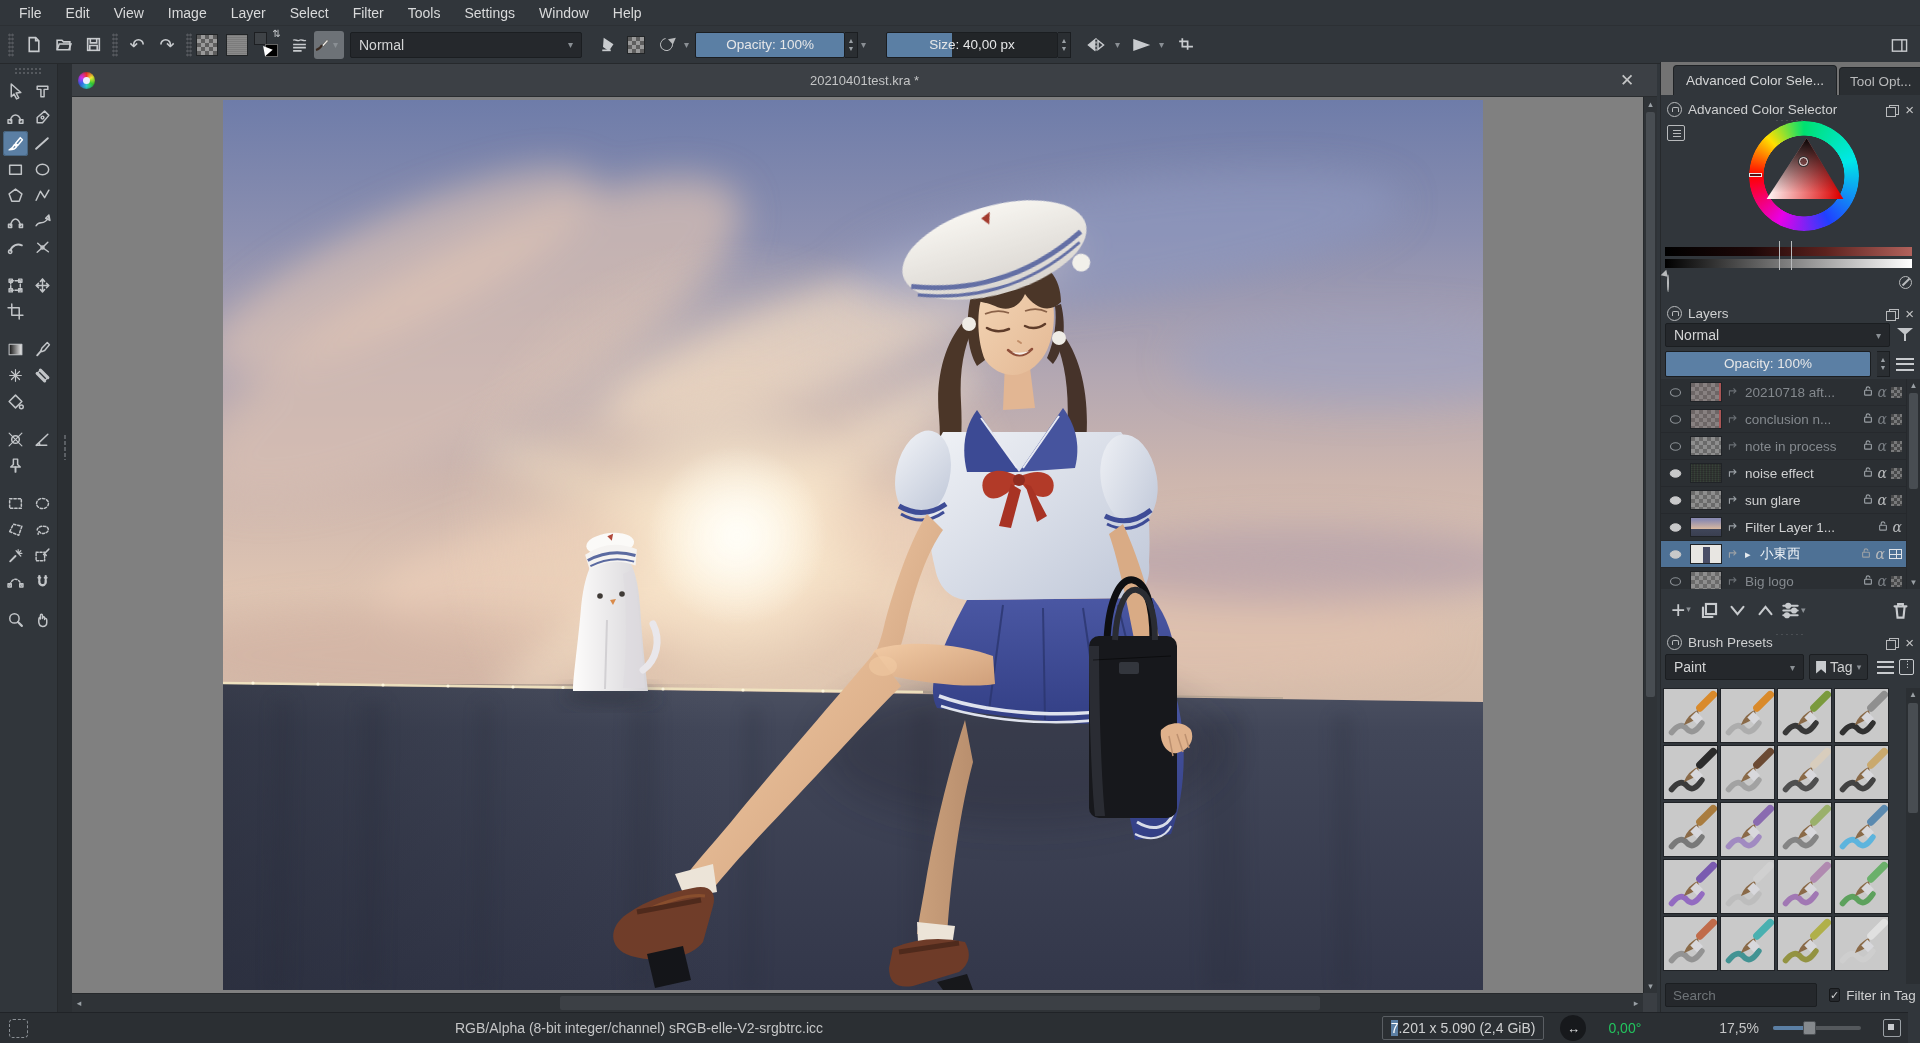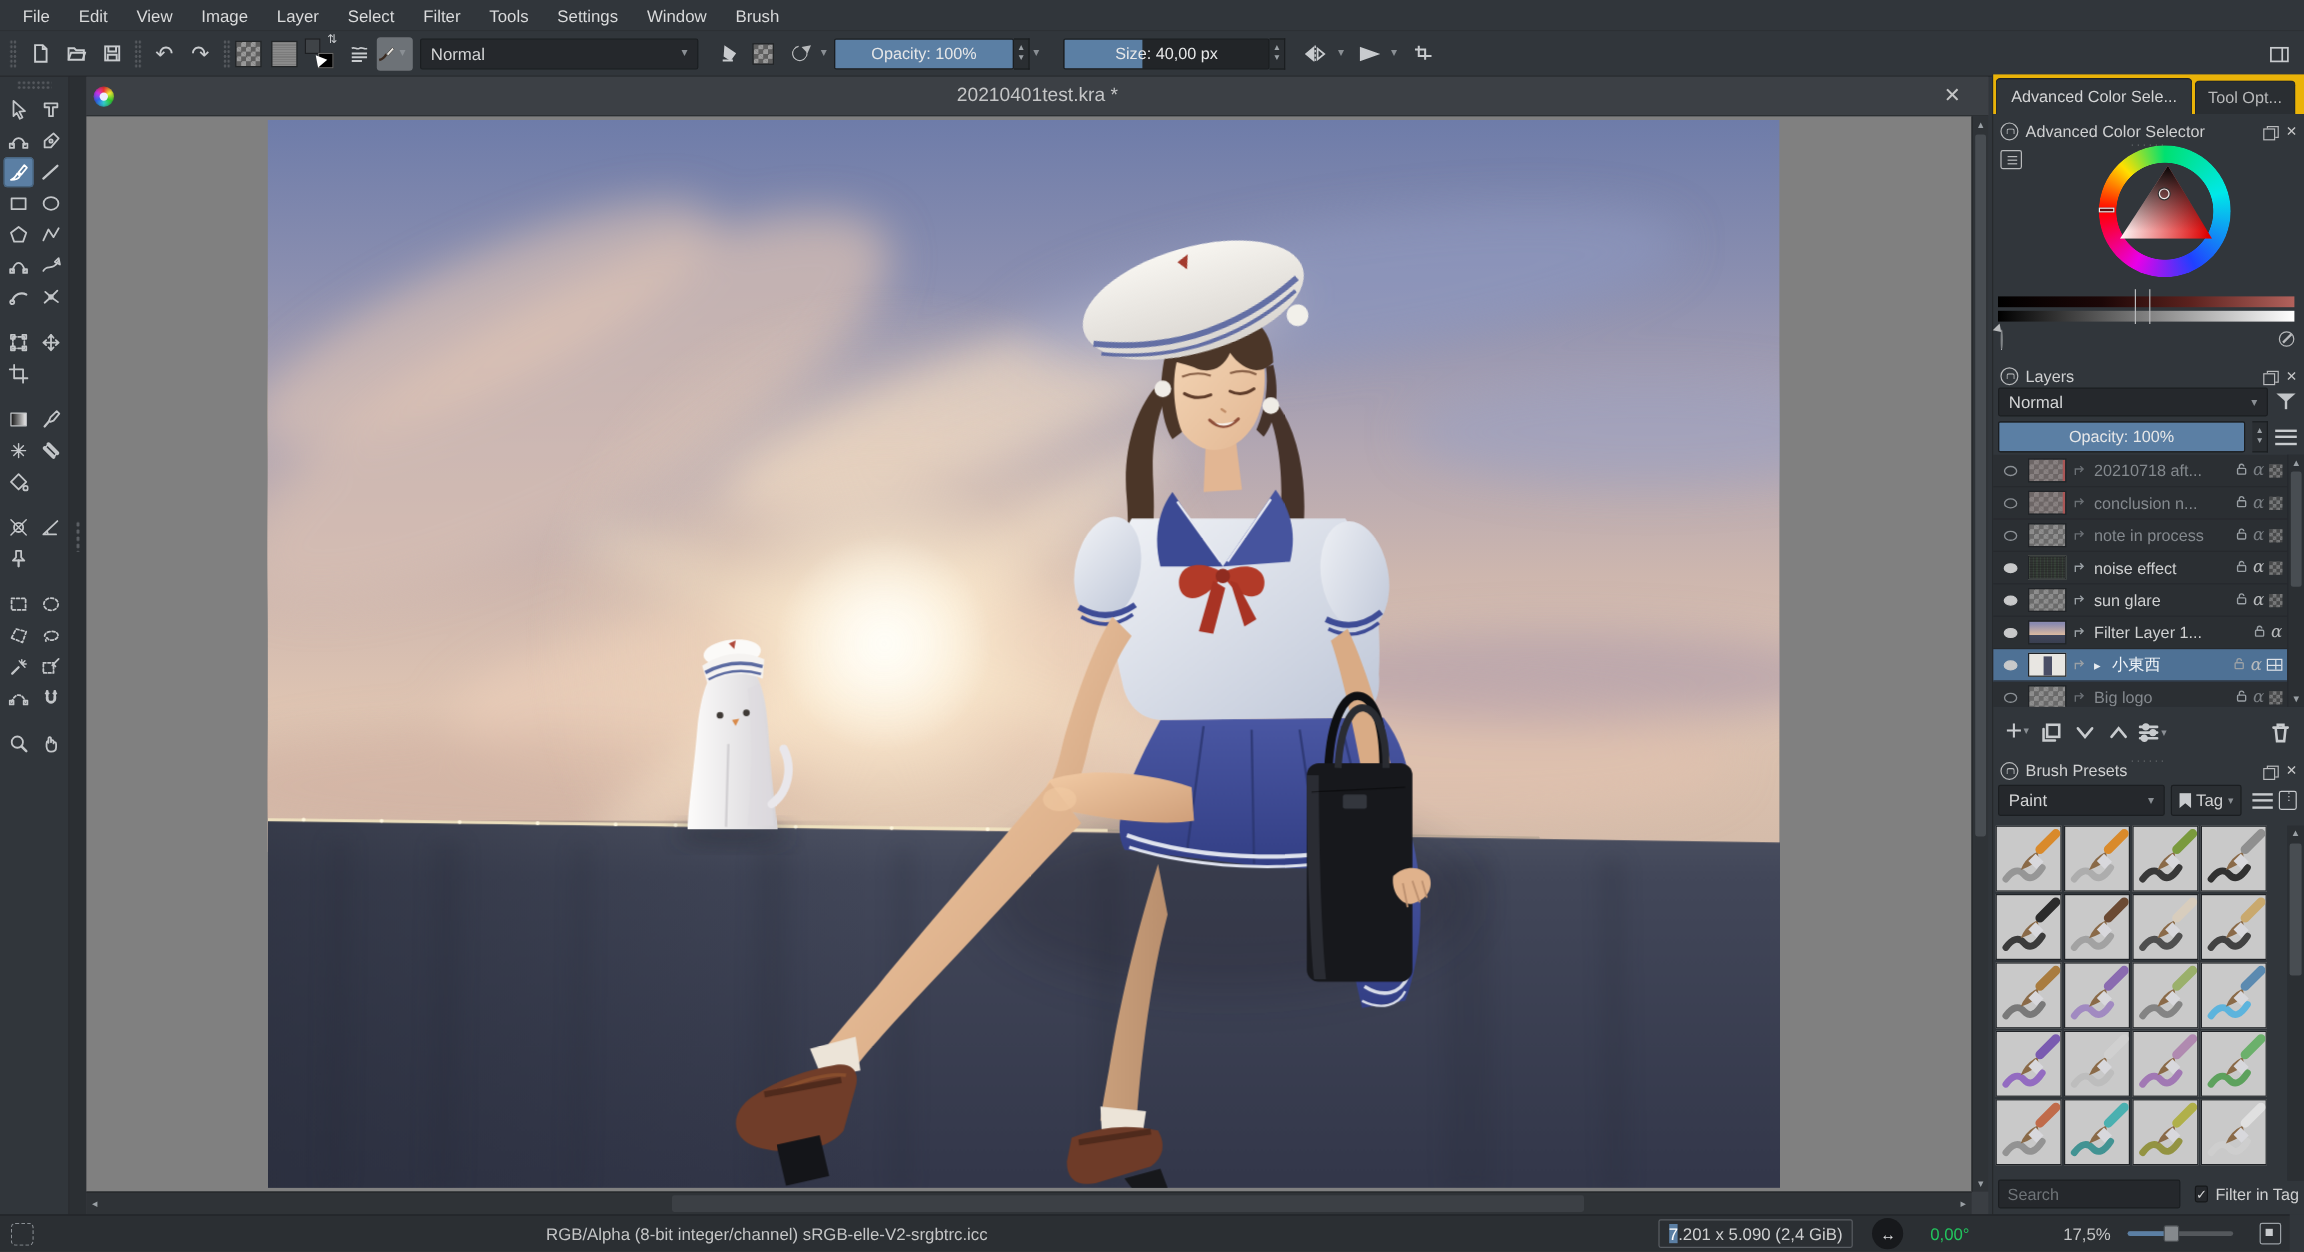--- a/index.html
+++ b/index.html
@@ -61,34 +61,34 @@
 .vsplit::after { content:""; position:absolute; left:5px; top:370px; width:4px; height:26px;
   background-image:radial-gradient(#5b5f64 1.2px, transparent 1.4px); background-size:4px 6px; }
 
 
 .canvas-area { position:absolute; left:72px; right:263px; top:0; bottom:0; background:#3a3e43; }
 .doc-titlebar { position:absolute; left:0; right:0; top:0; height:33px; background:#3c4045;
   border-bottom:1px solid #2a2d30; display:flex; align-items:center; }
 .krita-logo { position:absolute; left:6px; top:8px; width:17px; height:17px; border-radius:50%;
   background:conic-gradient(#e33,#ee3,#3c3,#3cc,#36e,#c3e,#e33); box-shadow:inset 0 0 3px rgba(0,0,0,.4); }
 .krita-logo::after { content:""; position:absolute; left:5px; top:5px; width:7px; height:7px; border-radius:50%; background:#eef; }
-.doc-title { margin:0 auto; color:#c4c5c6; font-size:16px; }
+.doc-title { margin:0 auto; color:#c4c5c6; font-size:13px; }
 .doc-close { position:absolute; right:20px; top:6px; font-size:17px; color:#c4c5c6; width:20px; text-align:center; }
 .viewport { position:absolute; left:0; right:14px; top:33px; bottom:19px; background:#808080; overflow:hidden; }
 .painting { position:absolute; left:151px; top:3px; width:1260px; height:890px; display:block; }
 .hscroll { position:absolute; left:0; right:14px; bottom:0; height:19px; background:#2f3337; border-top:1px solid #26292c; }
 .hscroll .thumb { position:absolute; left:488px; width:760px; top:2px; bottom:2px; background:#3c4045; border-radius:2px; }
 .hscroll .arr { position:absolute; top:0; bottom:0; width:14px; display:flex; align-items:center; justify-content:center; font-size:9px; color:#9aa0a5; }
 .vscroll { position:absolute; right:0; top:33px; bottom:19px; width:14px; background:#2f3337; border-left:1px solid #26292c; }
 .vscroll .thumb { position:absolute; top:15px; height:585px; left:2px; right:2px; background:#484d52; border-radius:2px; }
 .vscroll .arr { position:absolute; left:0; right:0; height:14px; display:flex; align-items:center; justify-content:center; font-size:9px; color:#9aa0a5; }
 
 
 .rightpanel { position:absolute; right:0; top:-2px; bottom:0; width:260px; background:#31363b; border-left:1px solid #26292c; }
-.rp-tabs { height:33px; background:#eab308; display:flex; align-items:flex-end; padding-left:2px; }
+.rp-tabs { height:33px; background:#737373; display:flex; align-items:flex-end; padding-left:12px; }
 .rp-tab { padding:6px 10px; font-size:13.5px; color:#b9babb; background:#2a2e32; border:1px solid #1f2225; border-bottom:none; border-radius:4px 4px 0 0; margin-right:2px; white-space:nowrap; }
 .rp-tab.active { background:#31363b; color:#d4d5d6; padding:7px 12px; }
 .docker-title { height:22px; display:flex; align-items:flex-end; padding:0 6px; gap:6px; color:#cfd0d1; font-size:13.5px; }
 .docker-title .ttl { flex:0 0 auto; }
 .dk-sp { flex:1; }
 .ic-lockc { width:15px; height:15px; border:1.4px solid #b8babc; border-radius:50%; position:relative; }
 .ic-lockc::after { content:""; position:absolute; left:3.5px; top:4px; width:5px; height:4px; border:1.2px solid #b8babc; border-radius:2px 2px 0 0; border-bottom:none; }
 .ic-float { width:13px; height:12px; position:relative; }
 .ic-float::before { content:""; position:absolute; right:0; top:0; width:8px; height:8px; border:1.3px solid #b8babc; }
 .ic-float::after { content:""; position:absolute; left:0; bottom:0; width:8px; height:8px; border:1.3px solid #b8babc; background:#31363b; }
@@ -408,21 +408,21 @@
       <span class="mitem">File</span>
       <span class="mitem">Edit</span>
       <span class="mitem">View</span>
       <span class="mitem">Image</span>
       <span class="mitem">Layer</span>
       <span class="mitem">Select</span>
       <span class="mitem">Filter</span>
       <span class="mitem">Tools</span>
       <span class="mitem">Settings</span>
       <span class="mitem">Window</span>
-      <span class="mitem">Brush</span>
+      <span class="mitem">Help</span>
     </div>
 
   <div class="toolbar">
     <div class="grip"></div>
     <div class="tbtn">
         <svg viewBox="0 0 16 16">
           <path d="M4 1.5 H10 L13 4.5 V14.5 H4 Z"></path>
           <path d="M10 1.5 V4.5 H13"></path>
         </svg>
       </div>

